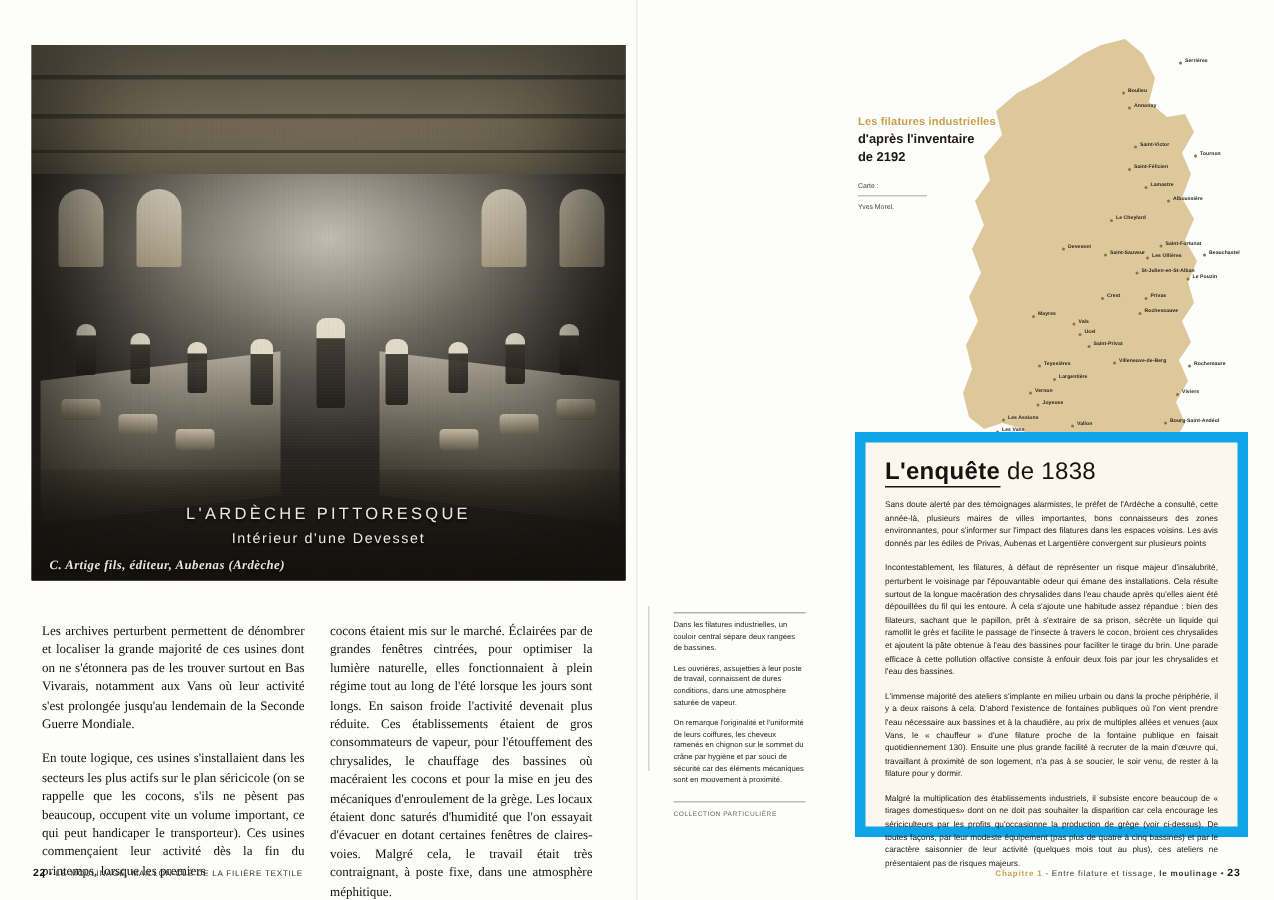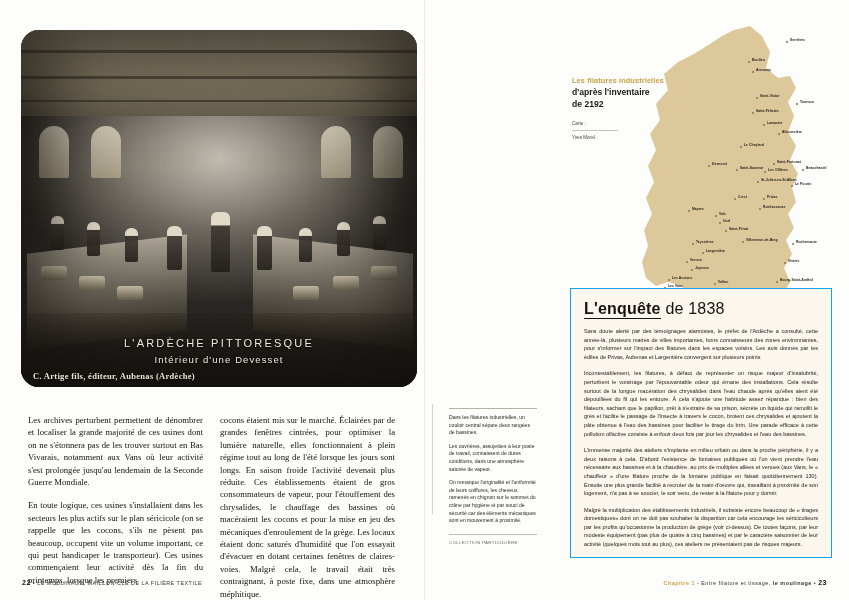--- a/index.html
+++ b/index.html
@@ -5,21 +5,21 @@
   html,body{margin:0;padding:0;}
   body{
     width:849px;height:600px;overflow:hidden;
     background:#ffffff;
     font-family:"Liberation Serif", serif;
   }
   .page{position:relative;width:849px;height:600px;background:#fdfdfb;}
 
   
   .photo-wrap{position:absolute;left:21px;top:30px;width:396px;height:357px;overflow:hidden;
-    background:#2b2722;border-radius:18px;}
+    background:#2b2722;}
   .photo{position:absolute;inset:0;
     background:
       radial-gradient(ellipse 60% 48% at 50% 36%, rgba(222,212,192,.78) 0%, rgba(150,138,118,.45) 42%, rgba(40,36,30,.85) 85%),
       linear-gradient(180deg,#3a342b 0%,#57503f 18%,#6d6450 38%,#4a4436 62%,#2e2a22 100%);
     filter:saturate(.55);}
   .ph-ceiling{position:absolute;left:0;top:0;width:100%;height:86px;
     background:linear-gradient(180deg,#b5aa8e 0%,#8d8268 55%,#5f5846 100%);opacity:.85;}
   .ph-beam{position:absolute;height:3px;background:rgba(30,26,20,.5);}
   .ph-window{position:absolute;width:30px;height:52px;border-radius:15px 15px 2px 2px;
     background:linear-gradient(180deg,#ece3cd,#b6ab8e);opacity:.75;}
@@ -35,21 +35,21 @@
   .ph-grain{position:absolute;inset:0;opacity:.22;
     background-image:repeating-linear-gradient(0deg,rgba(255,255,255,.07) 0 1px,transparent 1px 2px),
                      repeating-linear-gradient(90deg,rgba(0,0,0,.06) 0 1px,transparent 1px 3px);}
   .ph-caption{position:absolute;left:0;right:0;bottom:22px;text-align:center;
     color:#efe9db;font-family:"Liberation Sans",sans-serif;}
   .ph-cap-main{font-size:11px;letter-spacing:2.2px;font-weight:400;
     text-shadow:0 1px 2px rgba(0,0,0,.9);}
   .ph-cap-sub{font-size:9.5px;letter-spacing:1.1px;margin-top:5px;
     text-shadow:0 1px 2px rgba(0,0,0,.9);}
   .ph-credit{position:absolute;left:12px;bottom:6px;color:#ece6d6;font-size:8.5px;
-    font-weight:bold;font-family:"Liberation Serif",serif;
+    font-style:italic;font-weight:bold;font-family:"Liberation Serif",serif;
     text-shadow:0 1px 2px rgba(0,0,0,.9);letter-spacing:.3px;}
 
   
   .col{position:absolute;font-size:8.7px;line-height:12.4px;color:#14110d;text-align:justify;
     font-family:"Liberation Serif",serif;}
   .col p{margin:0 0 11px 0;}
   #col1{left:28px;top:414px;width:175px;}
   #col2{left:220px;top:414px;width:175px;}
 
   
@@ -68,21 +68,21 @@
   .mt-2{font-size:8.6px;font-weight:bold;color:#1b1814;line-height:11px;margin-top:1px;}
   .map-credit{margin-top:10px;font-size:4.6px;color:#4a453d;line-height:7.5px;}
   .map-credit .line{width:46px;height:1px;background:#c9c3b7;margin:3px 0;}
   .map-svg{position:absolute;left:66px;top:0;}
   .mlabel{position:absolute;font-family:"Liberation Sans",sans-serif;font-size:3.4px;
     font-weight:bold;color:#241f19;white-space:nowrap;letter-spacing:.05px;}
   .mdot{position:absolute;width:2px;height:2px;border-radius:50%;background:#8a7440;}
 
   
   .panel{position:absolute;left:570px;top:288px;width:262px;height:270px;
-    background:#fbf6ee;border:1px solid #0ea5e9;box-sizing:border-box;padding:11px 13px 10px 13px;}
+    background:#fbf6ee;border:7px solid #0ea5e9;box-sizing:border-box;padding:11px 13px 10px 13px;}
   .panel-accent{position:absolute;left:570px;top:288px;width:3px;height:270px;background:#cbb273;}
   .panel h2{margin:0 0 9px 0;font-family:"Liberation Sans",sans-serif;font-size:16px;
     font-weight:400;color:#17140f;letter-spacing:.2px;}
   .panel h2 b{font-weight:bold;border-bottom:1.6px solid #17140f;padding-bottom:1px;}
   .panel p{margin:0 0 8px 0;font-family:"Liberation Sans",sans-serif;font-size:5.5px;
     line-height:8.6px;color:#1d1a16;text-align:justify;}
 
   
   .foot{position:absolute;bottom:14px;font-family:"Liberation Sans",sans-serif;font-size:5.4px;
     letter-spacing:.5px;color:#39342d;}

